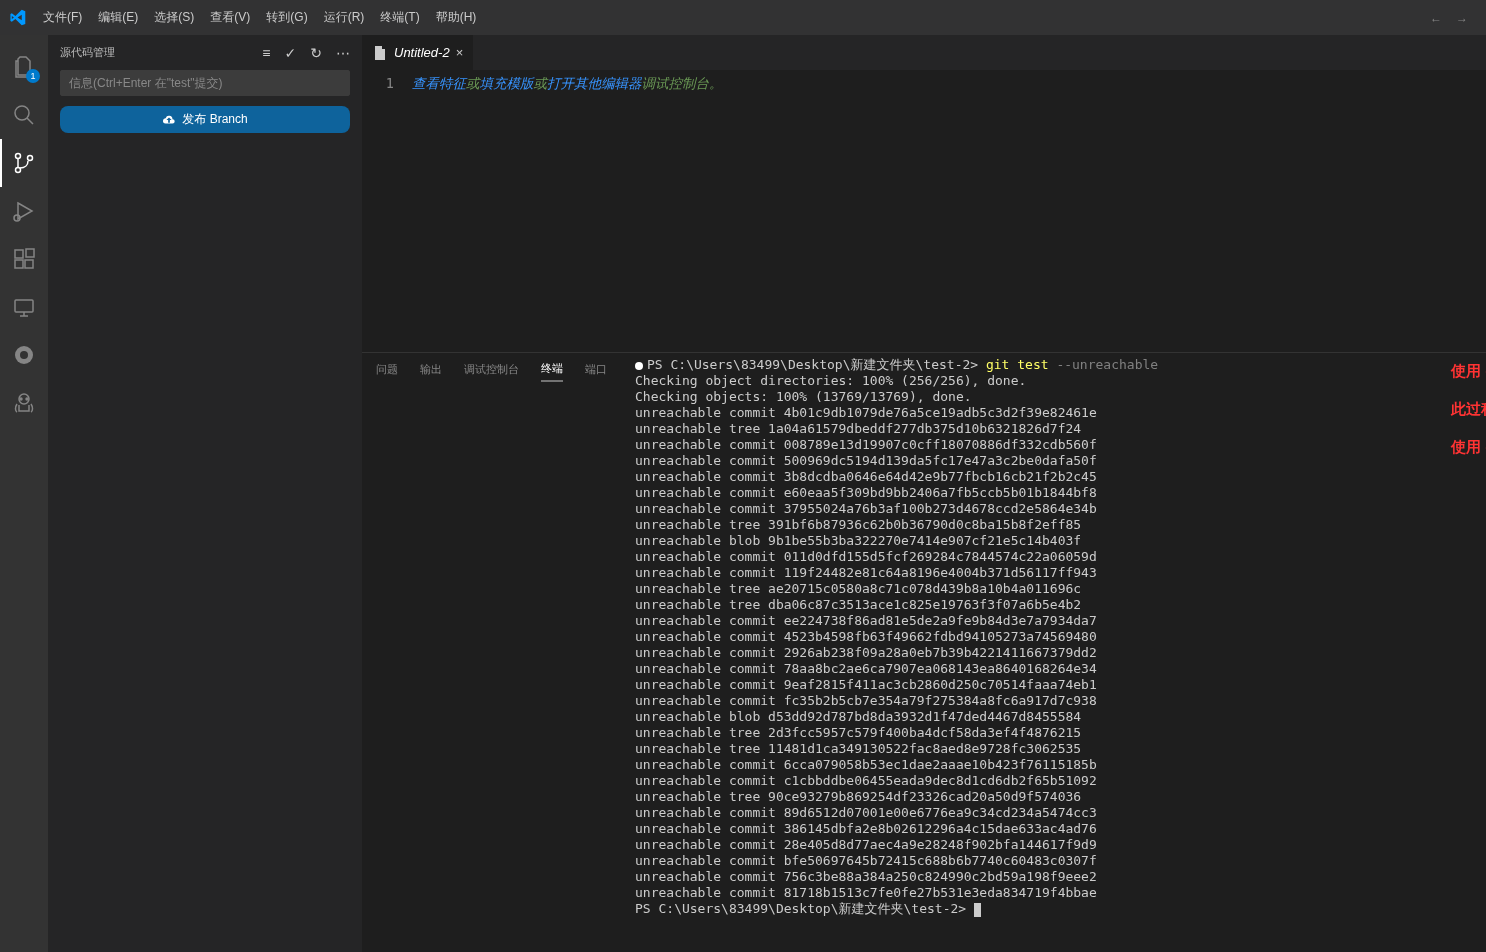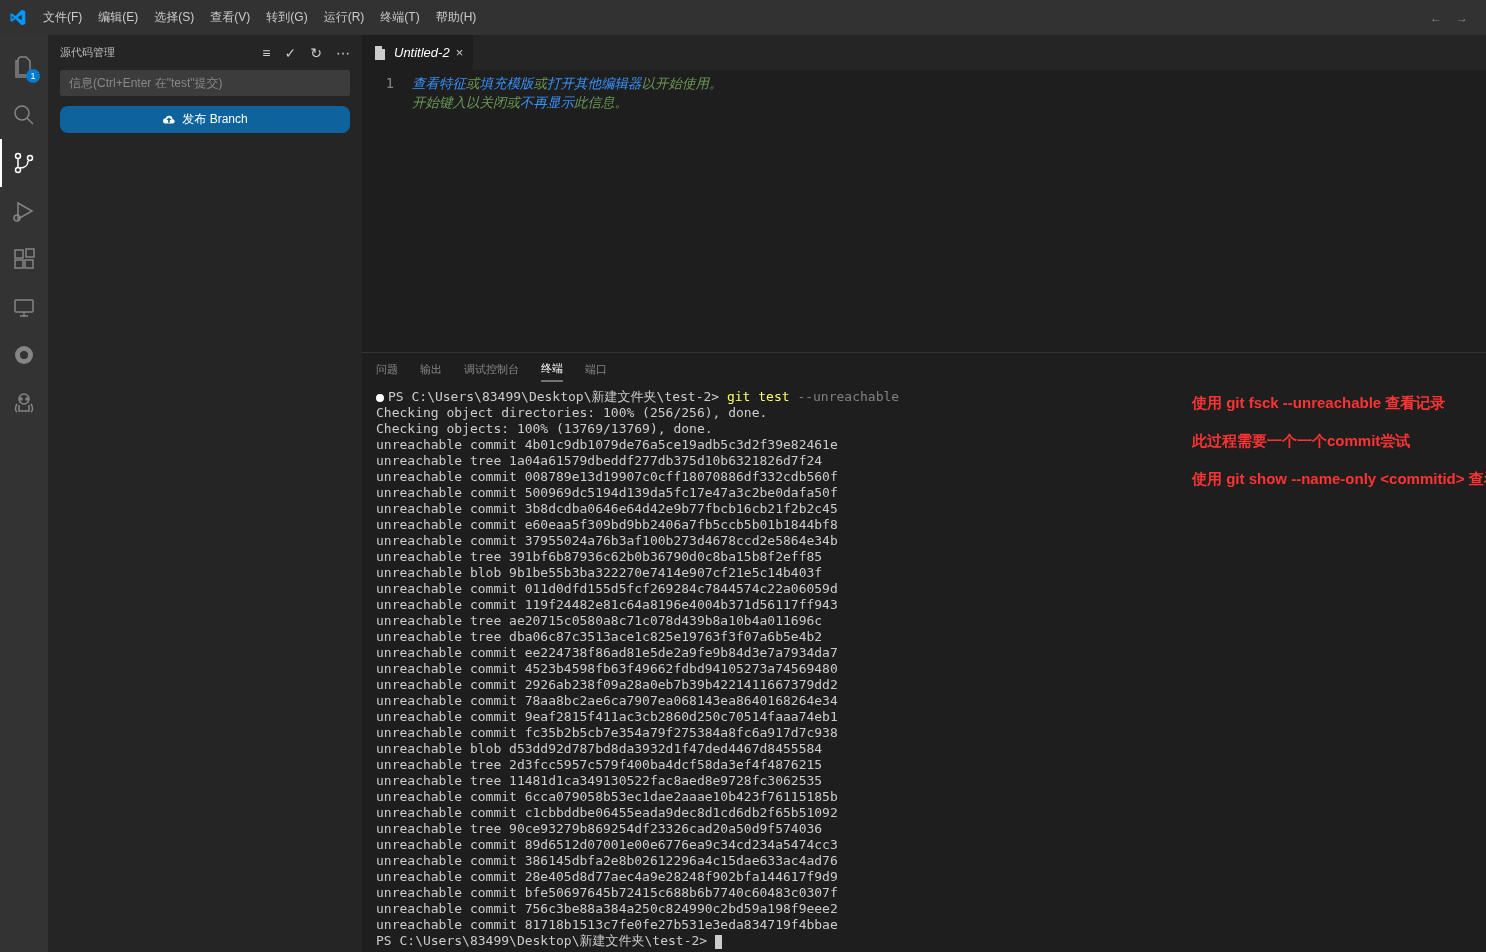--- a/index.html
+++ b/index.html
@@ -28,21 +28,21 @@
 .publish-btn { background: #0e639c; color: #fff; border: none; padding: 5px; font-size: 12px; border-radius: 8px; cursor: pointer; display: flex; align-items: center; justify-content: center; gap: 6px; }
 .editor-area { flex: 1; display: flex; flex-direction: column; background: #1e1e1e; overflow: hidden; }
 .tabs { height: 35px; background: #252526; display: flex; }
 .tab { display: flex; align-items: center; padding: 0 10px; background: #1e1e1e; font-size: 13px; color: #fff; gap: 6px; border-right: 1px solid #252526; font-style: italic; }
 .tab-close { color: #ccc; cursor: pointer; font-style: normal; }
 .editor-body { flex: 1; display: flex; font-family: Consolas, monospace; font-size: 13.5px; padding-top: 4px; }
 .gutter { width: 50px; text-align: right; padding-right: 18px; color: #858585; line-height: 19px; }
 .editor-text { flex: 1; line-height: 19px; }
 .editor-text .link { color: #3794ff; font-style: italic; cursor: pointer; }
 .editor-text .txt { color: #6a9955; font-style: italic; }
-.panel { height: 600px; border-top: 1px solid #333; display: flex; flex-direction: column; background: #1e1e1e; }
+.panel { height: 600px; border-top: 1px solid #333; display: flex; flex-direction: row; background: #1e1e1e; }
 .panel-tabs { height: 32px; display: flex; align-items: center; padding: 0 14px; gap: 22px; font-size: 11px; color: #888; }
 .panel-tab { cursor: pointer; padding: 4px 0; }
 .panel-tab.active { color: #fff; border-bottom: 2px solid #737373; }
 .terminal { flex: 1; display: flex; font-family: Consolas, "Microsoft YaHei Mono", monospace; font-size: 13px; line-height: 16px; padding: 4px 0 4px 14px; overflow: hidden; position: relative; }
 .term-left { white-space: pre; color: #ccc; }
 .term-left .cmd { color: #ffff66; }
 .term-left .flag { color: #808080; }
 .annotations { position: absolute; left: 830px; top: 10px; font-size: 15px; color: #ff3333; font-weight: bold; font-family: "Microsoft YaHei", sans-serif; }
 .annotations p { margin-bottom: 22px; white-space: nowrap; }
 .dot { display: inline-block; width: 8px; height: 8px; border-radius: 50%; background: #fff; margin-right: 4px; vertical-align: middle; }
@@ -162,24 +162,21 @@
         <span>Untitled-2</span>
         <span class="tab-close">×</span>
       </div>
     </div>
     <div class="editor-body">
       <div class="gutter">
           <div>1</div>
         </div>
       <div class="editor-text">
         <div>
-          <span class="link">查看特征</span><span class="txt">或</span><span class="link">填充模版</span><span class="txt">或</span><span class="link">打开其他编辑器</span><span class="txt">以开始使用。</span>
-        </div>
-        <div>
-          <span class="txt">开始键入以关闭或</span><span class="link">不再显示</span><span class="txt">此信息。</span>
+          <span class="link">查看特征</span><span class="txt">或</span><span class="link">填充模版</span><span class="txt">或</span><span class="link">打开其他编辑器</span><span class="txt">调试控制台。</span>
         </div>
       </div>
     </div>
 
     <div class="panel">
       <div class="panel-tabs">
         <div class="panel-tab">问题</div>
         <div class="panel-tab">输出</div>
         <div class="panel-tab">调试控制台</div>
         <div class="panel-tab active">终端</div>

